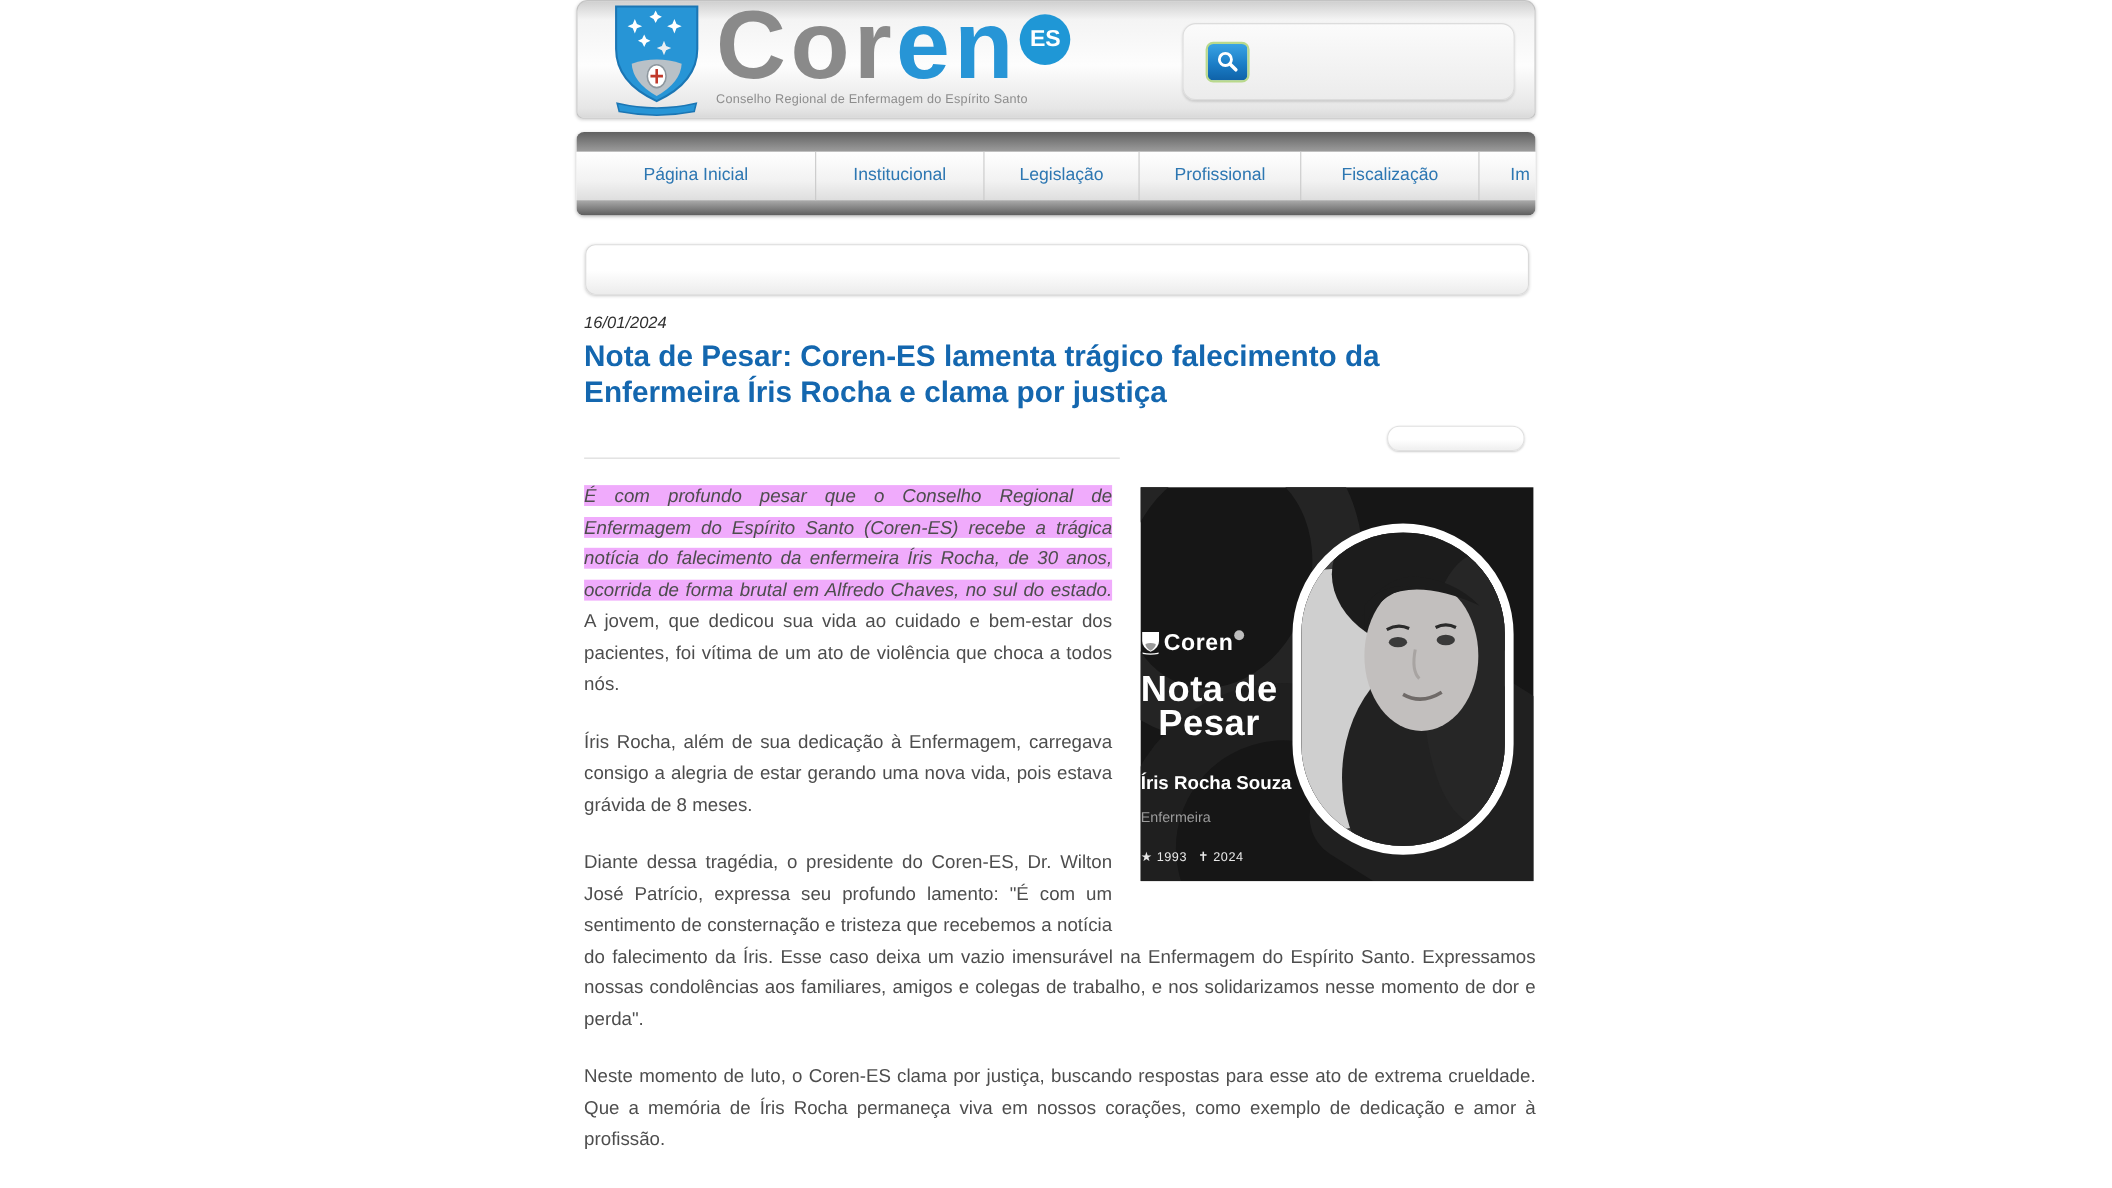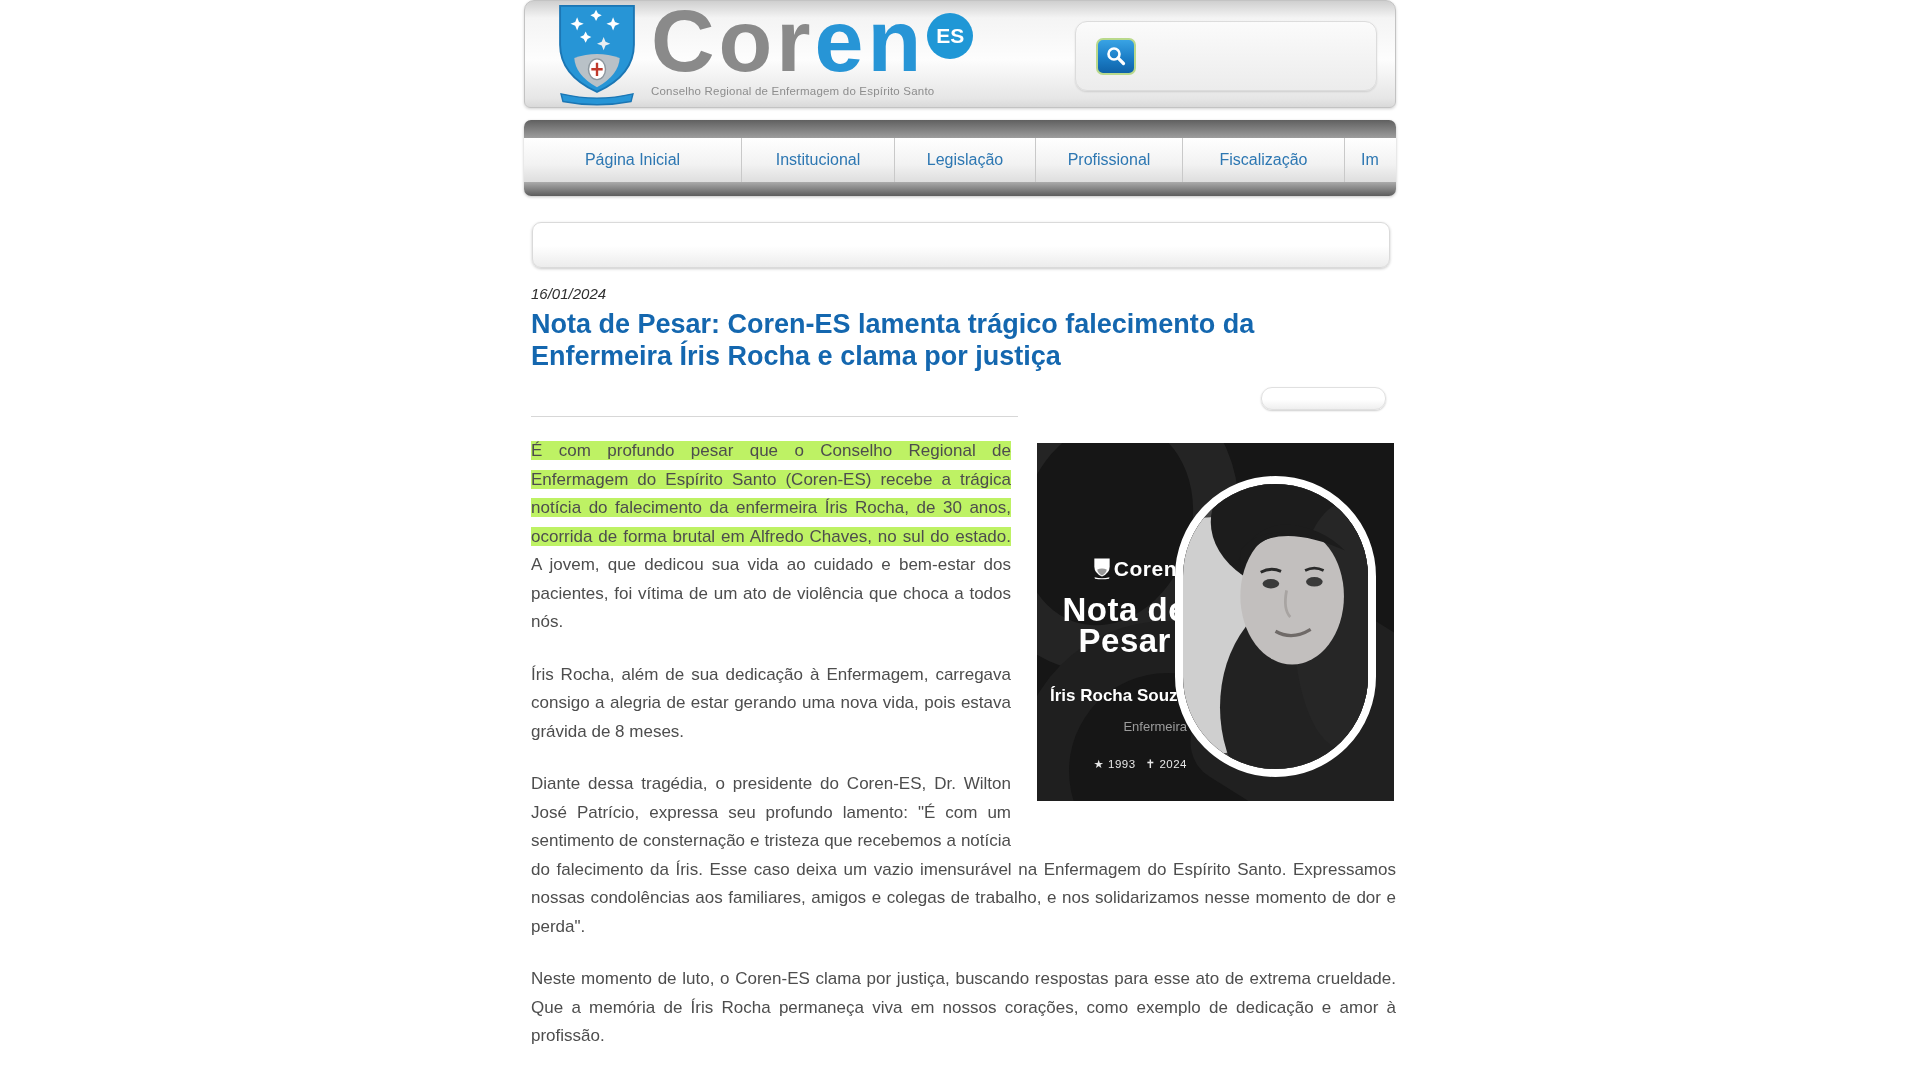--- a/index.html
+++ b/index.html
@@ -43,52 +43,52 @@
     box-shadow:0 1px 3px rgba(0,0,0,.25); }
   .bar-dark-top{ height:18px; background:linear-gradient(180deg,#606060,#9d9d9d); }
   .bar-dark-bottom{ height:14px; background:linear-gradient(180deg,#ababab,#5c5c5c); }
   .nav{ height:44px; display:flex; background:linear-gradient(180deg,#ffffff 0,#f2f2f2 60%,#dedede 100%); }
   .nav-item{ display:flex; align-items:center; justify-content:center;
     font-size:16px; color:#2d77b2; cursor:pointer; border-left:1px solid #c9c9c9;
     white-space:nowrap; overflow:hidden; }
   .nav-item:first-child{ border-left:none; }
   .ni-0{ width:217px; } .ni-1{ width:153px; } .ni-2{ width:141px; }
   .ni-3{ width:147px; } .ni-4{ width:162px; }
-  .ni-5{ flex:1; justify-content:flex-start; padding-left:16px; }
+  .ni-5{ flex:1; justify-content:flex-start; padding-left:28px; }
 
   
   .crumb-bar{ margin:26px 6px 0 8px; height:46px; border-radius:9px;
     background:linear-gradient(180deg,#ffffff 0,#ffffff 52%,#ececec 100%);
     border:1px solid #dadada; box-shadow:0 1px 3px rgba(0,0,0,.22); }
   .date{ margin:17px 0 6px 7px; font-size:15px; font-style:italic; color:#2f2f2f; }
   h1.headline{ margin-left:7px; width:830px; font-size:27px; line-height:32px;
     font-weight:bold; color:#1467af; }
   .share-pill{ width:125px; height:23px; margin:15px 10px 0 auto; border-radius:11px;
     background:linear-gradient(180deg,#ffffff 0,#ffffff 55%,#efefef 100%);
     border:1px solid #e0e0e0; box-shadow:0 1px 2px rgba(0,0,0,.2); }
   hr.rule{ border:none; border-top:1px solid #d7d7d7; width:487px; margin:6px 0 0 7px; }
 
   
   .article{ margin:20px 0 0 7px; font-size:17px; line-height:28.5px; color:#4d4d4d;
     text-align:justify; }
   .article p{ margin-bottom:24px; }
-  .hl{ background:#bef264; }
+  .hl{ background:#f0abfc;font-style:italic; }
   .signature{ font-weight:bold; color:#3c3c3c; }
 
   
   .memorial{ float:right; width:357px; height:358px; margin:6px 2px 52px 26px;
     background:#161616; position:relative; overflow:hidden; }
   .ribbon1{ position:absolute; left:-60px; top:-70px; width:260px; height:300px;
     border:46px solid #242424; border-radius:50%; transform:rotate(18deg); }
   .ribbon2{ position:absolute; left:-20px; bottom:-120px; width:300px; height:300px;
     border:52px solid #1f1f1f; border-radius:50%; transform:rotate(-12deg); }
   .ribbon3{ position:absolute; right:-80px; bottom:-40px; width:260px; height:220px;
     background:#202020; transform:rotate(32deg); border-radius:40px; }
-  .mem-left{ position:absolute; left:0; top:0; width:150px; height:100%;
-    display:flex; flex-direction:column; align-items:flex-end; color:#fff; z-index:2; }
+  .mem-left{ position:absolute; left:0; top:16px; width:150px; height:100%;
+    display:flex; flex-direction:column; align-items:flex-start; color:#fff; z-index:2; }
   .mem-brand{ margin-top:112px; display:flex; align-items:flex-start; }
   .mem-brand-shield{ width:18px; height:22px; margin-top:3px; }
   .mem-brand-word{ font-size:21px; font-weight:bold; letter-spacing:.5px; margin-left:3px; }
   .mem-brand-dot{ width:9px; height:9px; border-radius:50%; background:#bdbdbd; margin-top:2px; margin-left:1px; }
   .mem-title{ margin-top:10px; font-size:33px; line-height:31px; font-weight:bold;
     text-align:center; letter-spacing:.5px; }
   .mem-name{ margin-top:26px; font-size:17px; font-weight:bold; white-space:nowrap; }
   .mem-role{ margin-top:3px; font-size:13px; color:#9c9c9c; }
   .mem-years{ margin-top:8px; font-size:11.5px; color:#e8e8e8; letter-spacing:.5px; }
   .mem-years .sep{ display:inline-block; width:10px; }

